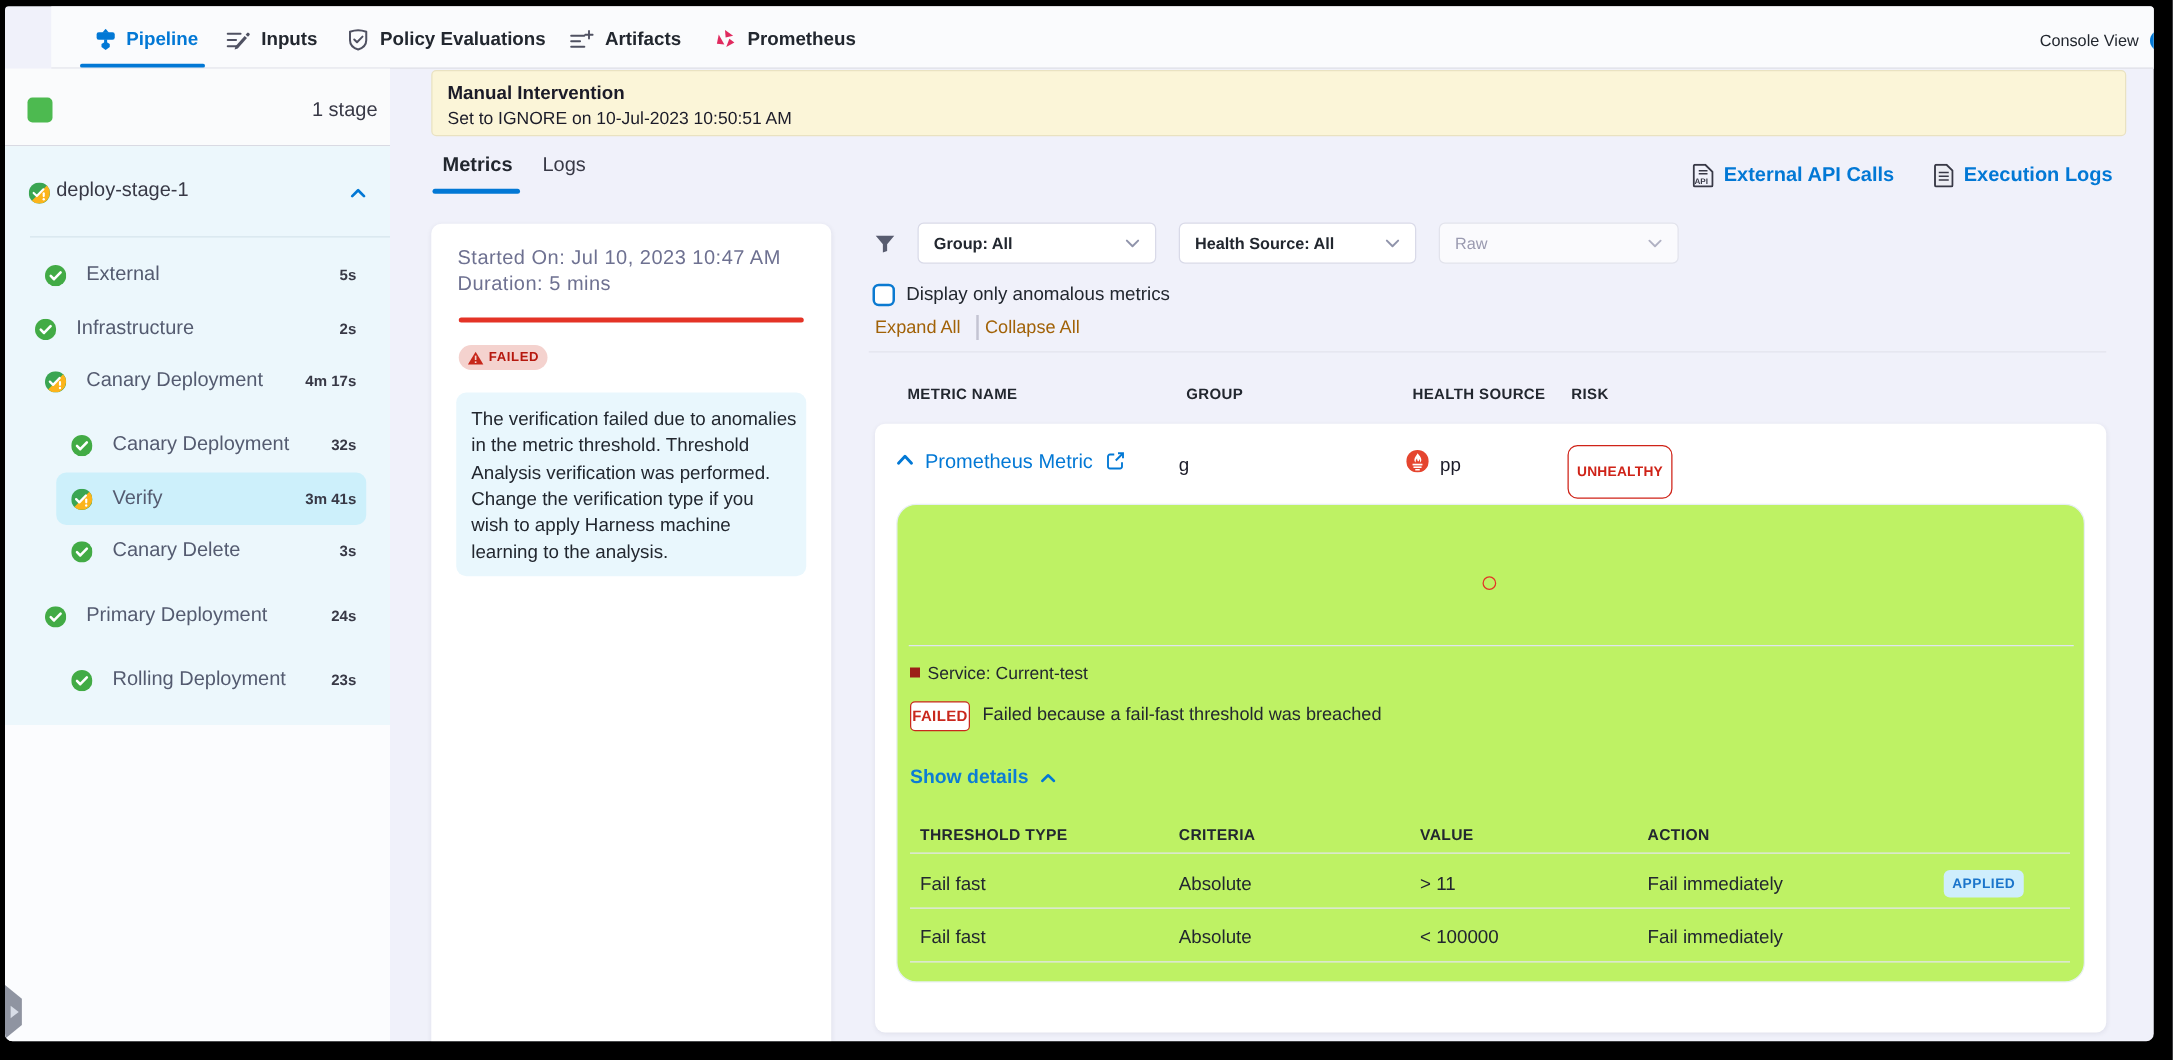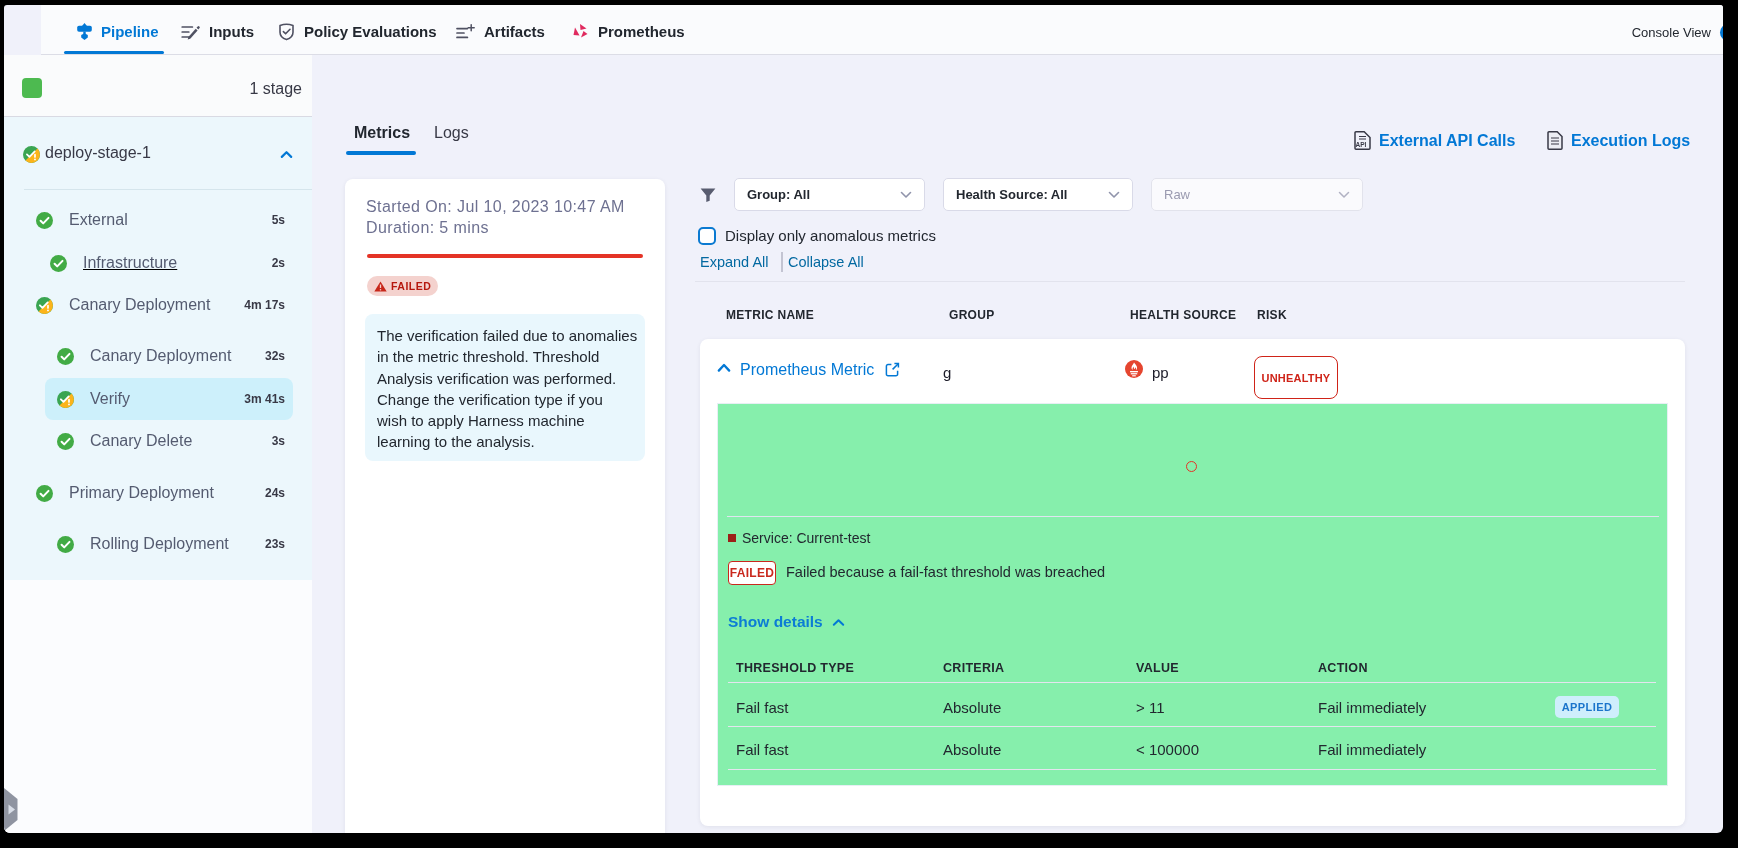--- a/index.html
+++ b/index.html
@@ -44,32 +44,32 @@
   .redbar { position:absolute; left:22px; top:75px; width:276px; height:4px; border-radius:2px; background:#e43326; }
   .failpill { position:absolute; left:22px; top:97px; height:20px; padding:0 7px; background:#f4d2ce; border-radius:10px; display:flex; align-items:center; gap:4px; font-size:10.5px; font-weight:bold; letter-spacing:0.5px; color:#b6180e; }
   .infobox { position:absolute; left:20px; top:135px; width:280px; height:147px; background:#e9f7fd; border-radius:8px; font-size:15px; line-height:21.3px; color:#22272f; padding:11px 0 0 12px; white-space:nowrap; }
 
   .funnel { position:absolute; left:696px; top:183px; }
   .dd { position:absolute; top:173px; height:33px; background:#fff; border:1px solid #d9dae8; border-radius:5px; font-size:13px; font-weight:bold; color:#22272f; display:flex; align-items:center; padding-left:12px; }
   .dd .chev { position:absolute; right:12px; }
   .dd.disabled { background:#fafafd; border-color:#e2e3ec; color:#9a9ab0; font-weight:normal; }
   .checkbox { position:absolute; left:694px; top:222px; width:17.5px; height:17.5px; border:2px solid #0b7ad1; border-radius:5px; background:#fff; }
   .cblabel { position:absolute; left:721px; top:222px; font-size:15px; color:#22272f; }
-  .explink { position:absolute; top:249px; font-size:14.5px; color:#0369a1;text-align:center; }
+  .explink { position:absolute; top:249px; font-size:14.5px; color:#a16207;text-align:center; }
   .vsep { position:absolute; left:777px; top:247px; width:1.5px; height:20px; background:#c3c4d2; }
   .hdiv { position:absolute; left:691px; top:276px; width:990px; height:1px; background:#e2e3ed; }
 
   .th { position:absolute; font-size:12px; font-weight:bold; letter-spacing:0.3px; color:#22272f; }
 
   .metriccard { position:absolute; left:696px; top:334px; width:985px; height:487px; background:#fff; border-radius:8px; box-shadow:0 1px 4px rgba(40,41,61,0.08); }
   .mrow-name { position:absolute; left:40px; top:22px; font-size:16px; color:#0278d5; }
   .mrow-g { position:absolute; left:243px; top:25px; font-size:15px; color:#1b1b28; }
   .mrow-pp { position:absolute; left:452px; top:25px; font-size:15px; color:#1b1b28; }
   .unhealthy { position:absolute; left:554px; top:17px; width:84px; height:43px; border:1.6px solid #cf2318; border-radius:8px; color:#cf2318; font-size:11px; font-weight:bold; letter-spacing:0.2px; display:flex; align-items:center; justify-content:center; }
-  .innerpanel { position:absolute; left:17px; top:64px; width:951px; height:383px; background:#86efac; border:1px solid #e7eff4; border-radius:0; }
+  .innerpanel { position:absolute; left:17px; top:64px; width:951px; height:383px; background:#bef264; border:1px solid #e7eff4; border-radius:16px; }
   .chartdot { position:absolute; left:468px; top:57px; width:11px; height:11px; border:1.8px solid #e43326; border-radius:50%; }
   .axis { position:absolute; left:9px; top:112px; width:932px; height:1px; background:#dfe5f0; }
   .legendsq { position:absolute; left:10px; top:130px; width:8px; height:8px; background:#9c2018; }
   .legendtxt { position:absolute; left:24px; top:126px; font-size:14px; color:#22272f; }
   .failchip { position:absolute; left:10px; top:157px; width:48px; height:24px; border:1.6px solid #c9281d; border-radius:4px; background:#fff; color:#c9281d; font-size:12px; font-weight:bold; letter-spacing:0.3px; display:flex; align-items:center; justify-content:center; }
   .failtxt { position:absolute; left:68px; top:160px; font-size:14.5px; color:#22272f; }
   .showdet { position:absolute; left:10px; top:209px; font-size:15.5px; font-weight:bold; color:#0c7cd5; display:flex; align-items:center; gap:9px; }
   .dth { position:absolute; font-size:12.5px; font-weight:bold; letter-spacing:0.3px; color:#22272f; top:257px; }
   .drow { position:absolute; font-size:15px; color:#22272f; }
   .ddiv { position:absolute; left:10px; width:928px; height:1px; background:#e4e5ef; }
@@ -163,21 +163,21 @@
       </div>
       <div class="sel"></div>
       <div class="sb-row" style="left:32px; top:86px;">
           <svg width="17" height="17" viewBox="0 0 20 20">
             <circle cx="10" cy="10" r="10" fill="#42ab45"></circle>
             <path d="M5.4 10.3 l3.1 3.1 6.2-6.5" stroke="#fff" stroke-width="2.4" fill="none" stroke-linecap="round" stroke-linejoin="round"></path>
           </svg>
           <span class="lbl">External</span>
         </div>
       <div class="sb-dur" style="top:96px; right:27px;">5s</div>
-      <div class="sb-row" style="left:46px; top:129px;text-decoration:underline;">
+      <div class="sb-row" style="left:24px; top:129px;">
           <svg width="17" height="17" viewBox="0 0 20 20">
             <circle cx="10" cy="10" r="10" fill="#42ab45"></circle>
             <path d="M5.4 10.3 l3.1 3.1 6.2-6.5" stroke="#fff" stroke-width="2.4" fill="none" stroke-linecap="round" stroke-linejoin="round"></path>
           </svg>
           <span class="lbl">Infrastructure</span>
         </div>
       <div class="sb-dur" style="top:139px; right:27px;">2s</div>
       <div class="sb-row" style="left:32px; top:171px;">
           <svg width="17" height="17" viewBox="0 0 20 20">
             <circle cx="10" cy="10" r="10" fill="#3aa552"></circle>
@@ -232,20 +232,24 @@
           <span class="lbl">Rolling Deployment</span>
         </div>
       <div class="sb-dur" style="top:420px; right:27px;">23s</div>
     </div>
     <div class="handle"><svg width="14" height="43" viewBox="0 0 14 43">
           <path d="M0 0 L13.5 11 V32 L0 43 Z" fill="#8f94a1"></path>
           <path d="M4.5 16.5 l6.5 5 -6.5 5 Z" fill="#d8dde7"></path>
         </svg></div>
   </div>
 
+  <div class="banner">
+    <div class="t1">Manual Intervention</div>
+    <div class="t2">Set to IGNORE on 10-Jul-2023 10:50:51 AM</div>
+  </div>
   <div class="tab" style="left:350px;">Metrics</div>
   <div class="tab" style="left:430px; font-weight:normal; color:#383946;">Logs</div>
   <div class="tab-underline"></div>
   <div class="rlink" style="left:1350px;">
       <svg width="17" height="19" viewBox="0 0 17 19">
         <path fill="none" stroke="#383946" stroke-width="1.5" d="M1 1.8 a1 1 0 0 1 1-1 h8.2 L16 6.5 V17.2 a1 1 0 0 1 -1 1 H2 a1 1 0 0 1 -1-1 Z"></path>
         <path stroke="#383946" stroke-width="1.2" d="M5 5.5 h7 M5 8 h7" fill="none"></path>
         <text x="1.5" y="16" font-size="6.5" font-weight="bold" fill="#383946" font-family="Liberation Sans">API</text>
       </svg>
       <span>External API Calls</span>
@@ -275,21 +279,21 @@
 
   <div class="funnel"><svg width="16" height="15" viewBox="0 0 16 15">
         <path fill="#585c6f" d="M0.6 0.5 h14.8 L9.7 7.4 v5.4 l-3.4 1.2 v-6.6 Z"></path>
       </svg></div>
   <div class="dd" style="left:730px; width:191px;">Group: All<span class="chev"><svg width="12" height="8" viewBox="0 0 12 8" fill="none" stroke="#9094ab" stroke-width="1.6" stroke-linecap="round" stroke-linejoin="round">
           <path d="M1.5 1.5 L6 6 L10.5 1.5"></path>
         </svg></span></div>
   <div class="dd" style="left:939px; width:190px;">Health Source: All<span class="chev"><svg width="12" height="8" viewBox="0 0 12 8" fill="none" stroke="#9094ab" stroke-width="1.6" stroke-linecap="round" stroke-linejoin="round">
           <path d="M1.5 1.5 L6 6 L10.5 1.5"></path>
         </svg></span></div>
-  <div class="dd disabled" style="left:1147px; width:212px;">Raw<span class="chev"><svg width="12" height="8" viewBox="0 0 12 8" fill="none" stroke="#b0b1c3" stroke-width="1.5" stroke-linecap="round" stroke-linejoin="round">
+  <div class="dd disabled" style="left:1147px; width:192px;">Raw<span class="chev"><svg width="12" height="8" viewBox="0 0 12 8" fill="none" stroke="#b0b1c3" stroke-width="1.5" stroke-linecap="round" stroke-linejoin="round">
           <path d="M1.5 1.5 L6 6 L10.5 1.5"></path>
         </svg></span></div>
   <div class="checkbox"></div>
   <div class="cblabel">Display only anomalous metrics</div>
   <div class="explink" style="left:696px;">Expand All</div>
   <div class="vsep"></div>
   <div class="explink" style="left:784px;">Collapse All</div>
   <div class="hdiv"></div>
 
   <div class="th" style="left:722px; top:303px;">METRIC NAME</div>

